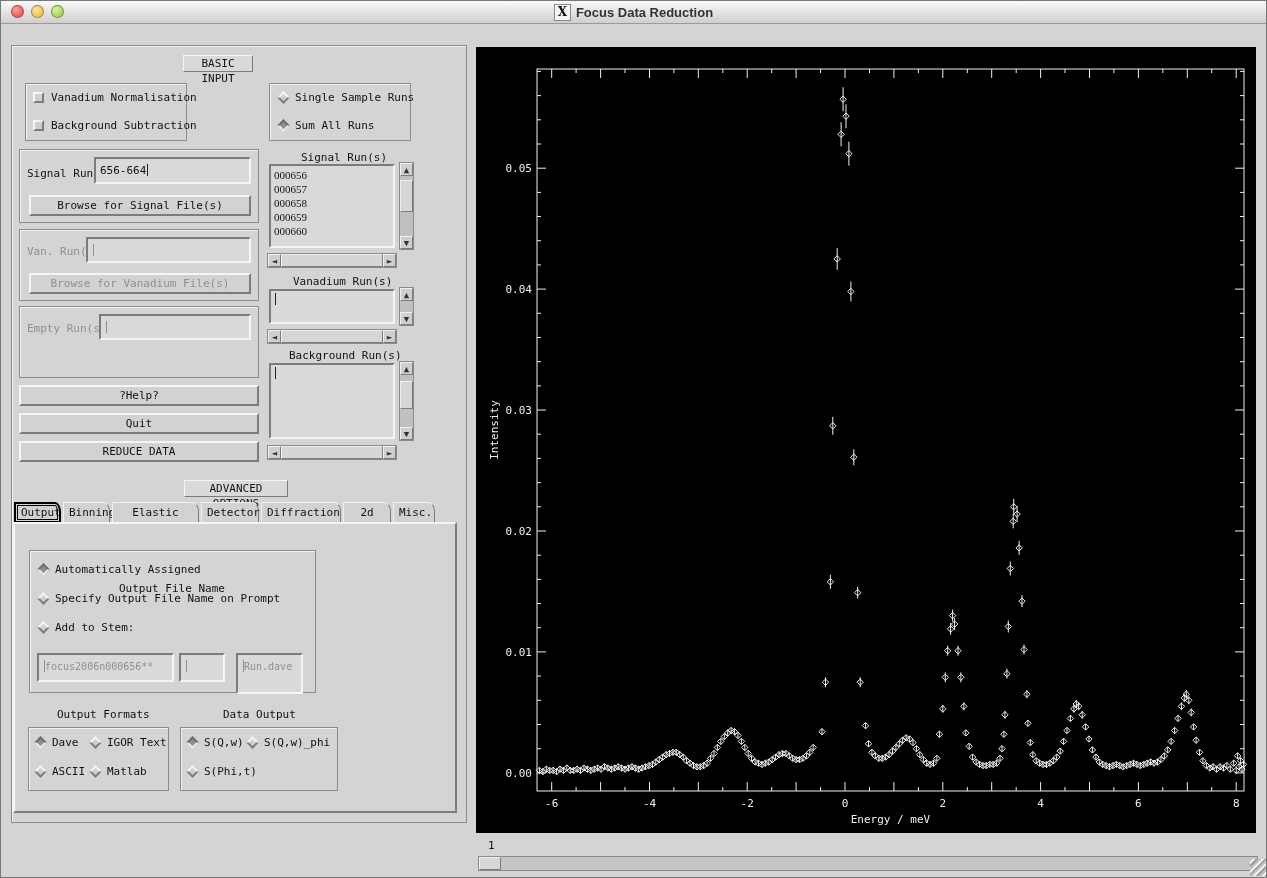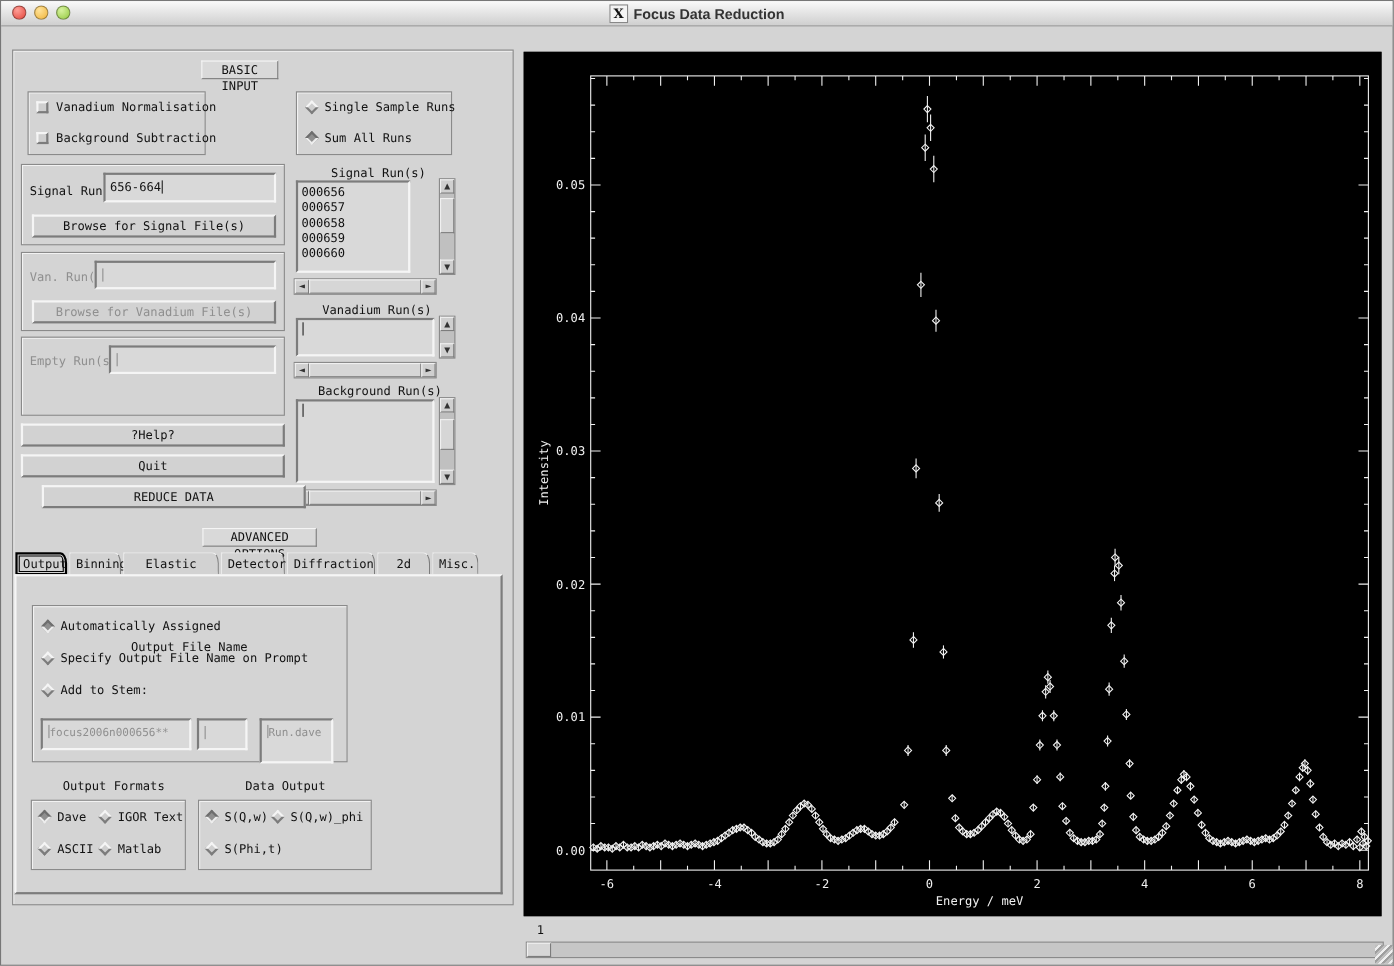--- a/index.html
+++ b/index.html
@@ -98,21 +98,21 @@
     </div>
 
     <div class="abs thinframe" style="left:18px;top:126px;width:240px;height:74px;"></div>
     <div class="abs lbl" style="left:26px;top:144px;">Signal Run(s)</div>
     <div class="abs sunken entry" style="left:93px;top:134px;width:157px;height:27px;">
       <span>656-664</span><span class="cursorbar"></span>
     </div>
     <div class="abs raised btn" style="left:28px;top:172px;width:222px;height:21px;">Browse for Signal File(s)</div>
 
     <div class="abs lbl" style="left:300px;top:128px;">Signal Run(s)</div>
-    <div class="abs sunken list" style="left:268px;top:141px;width:104px;height:84px;">
+    <div class="abs sunken list" style="left:268px;top:141px;width:126px;height:84px;font-family:Liberation Serif, serif;">
       <div>000656</div>
       <div>000657</div>
       <div>000658</div>
       <div>000659</div>
       <div>000660</div>
     </div>
     <div class="abs vsb" style="left:398px;top:139px;width:15px;height:88px;">
       <span class="sbarrow">▲</span>
       <span class="vthumb" style="height:32px;margin-top:4px;"></span>
       <span class="sbarrow" style="margin-top:auto;">▼</span>
@@ -156,21 +156,21 @@
       <span class="sbarrow" style="margin-top:auto;">▼</span>
     </div>
     <div class="abs hsb" style="left:266px;top:422px;width:130px;height:15px;">
       <span class="sbarrow">◄</span>
       <span class="hthumb"></span>
       <span class="sbarrow">►</span>
     </div>
 
     <div class="abs raised btn" style="left:18px;top:390px;width:240px;height:21px;">Quit</div>
     <div class="abs raised btn" style="left:18px;top:362px;width:240px;height:21px;">?Help?</div>
-    <div class="abs raised btn" style="left:18px;top:418px;width:240px;height:21px;margin-left:19px;">REDUCE DATA</div>
+    <div class="abs raised btn" style="left:18px;top:418px;width:240px;height:21px;">REDUCE DATA</div>
 
     <div class="abs seclabel" style="left:183px;top:457px;width:104px;height:17px;">ADVANCED OPTIONS</div>
 
     <div class="abs" style="left:12px;top:479px;width:444px;height:21px;">
       <div class="tab on" style="left:1px;width:47px;">Output</div>
       <div class="tab" style="left:50px;width:47px;">Binning</div>
       <div class="tab" style="left:99px;width:87px;">Elastic Line</div>
       <div class="tab" style="left:188px;width:58px;">Detector</div>
       <div class="tab" style="left:248px;width:80px;">Diffraction</div>
       <div class="tab" style="left:330px;width:48px;">2d Det.</div>

